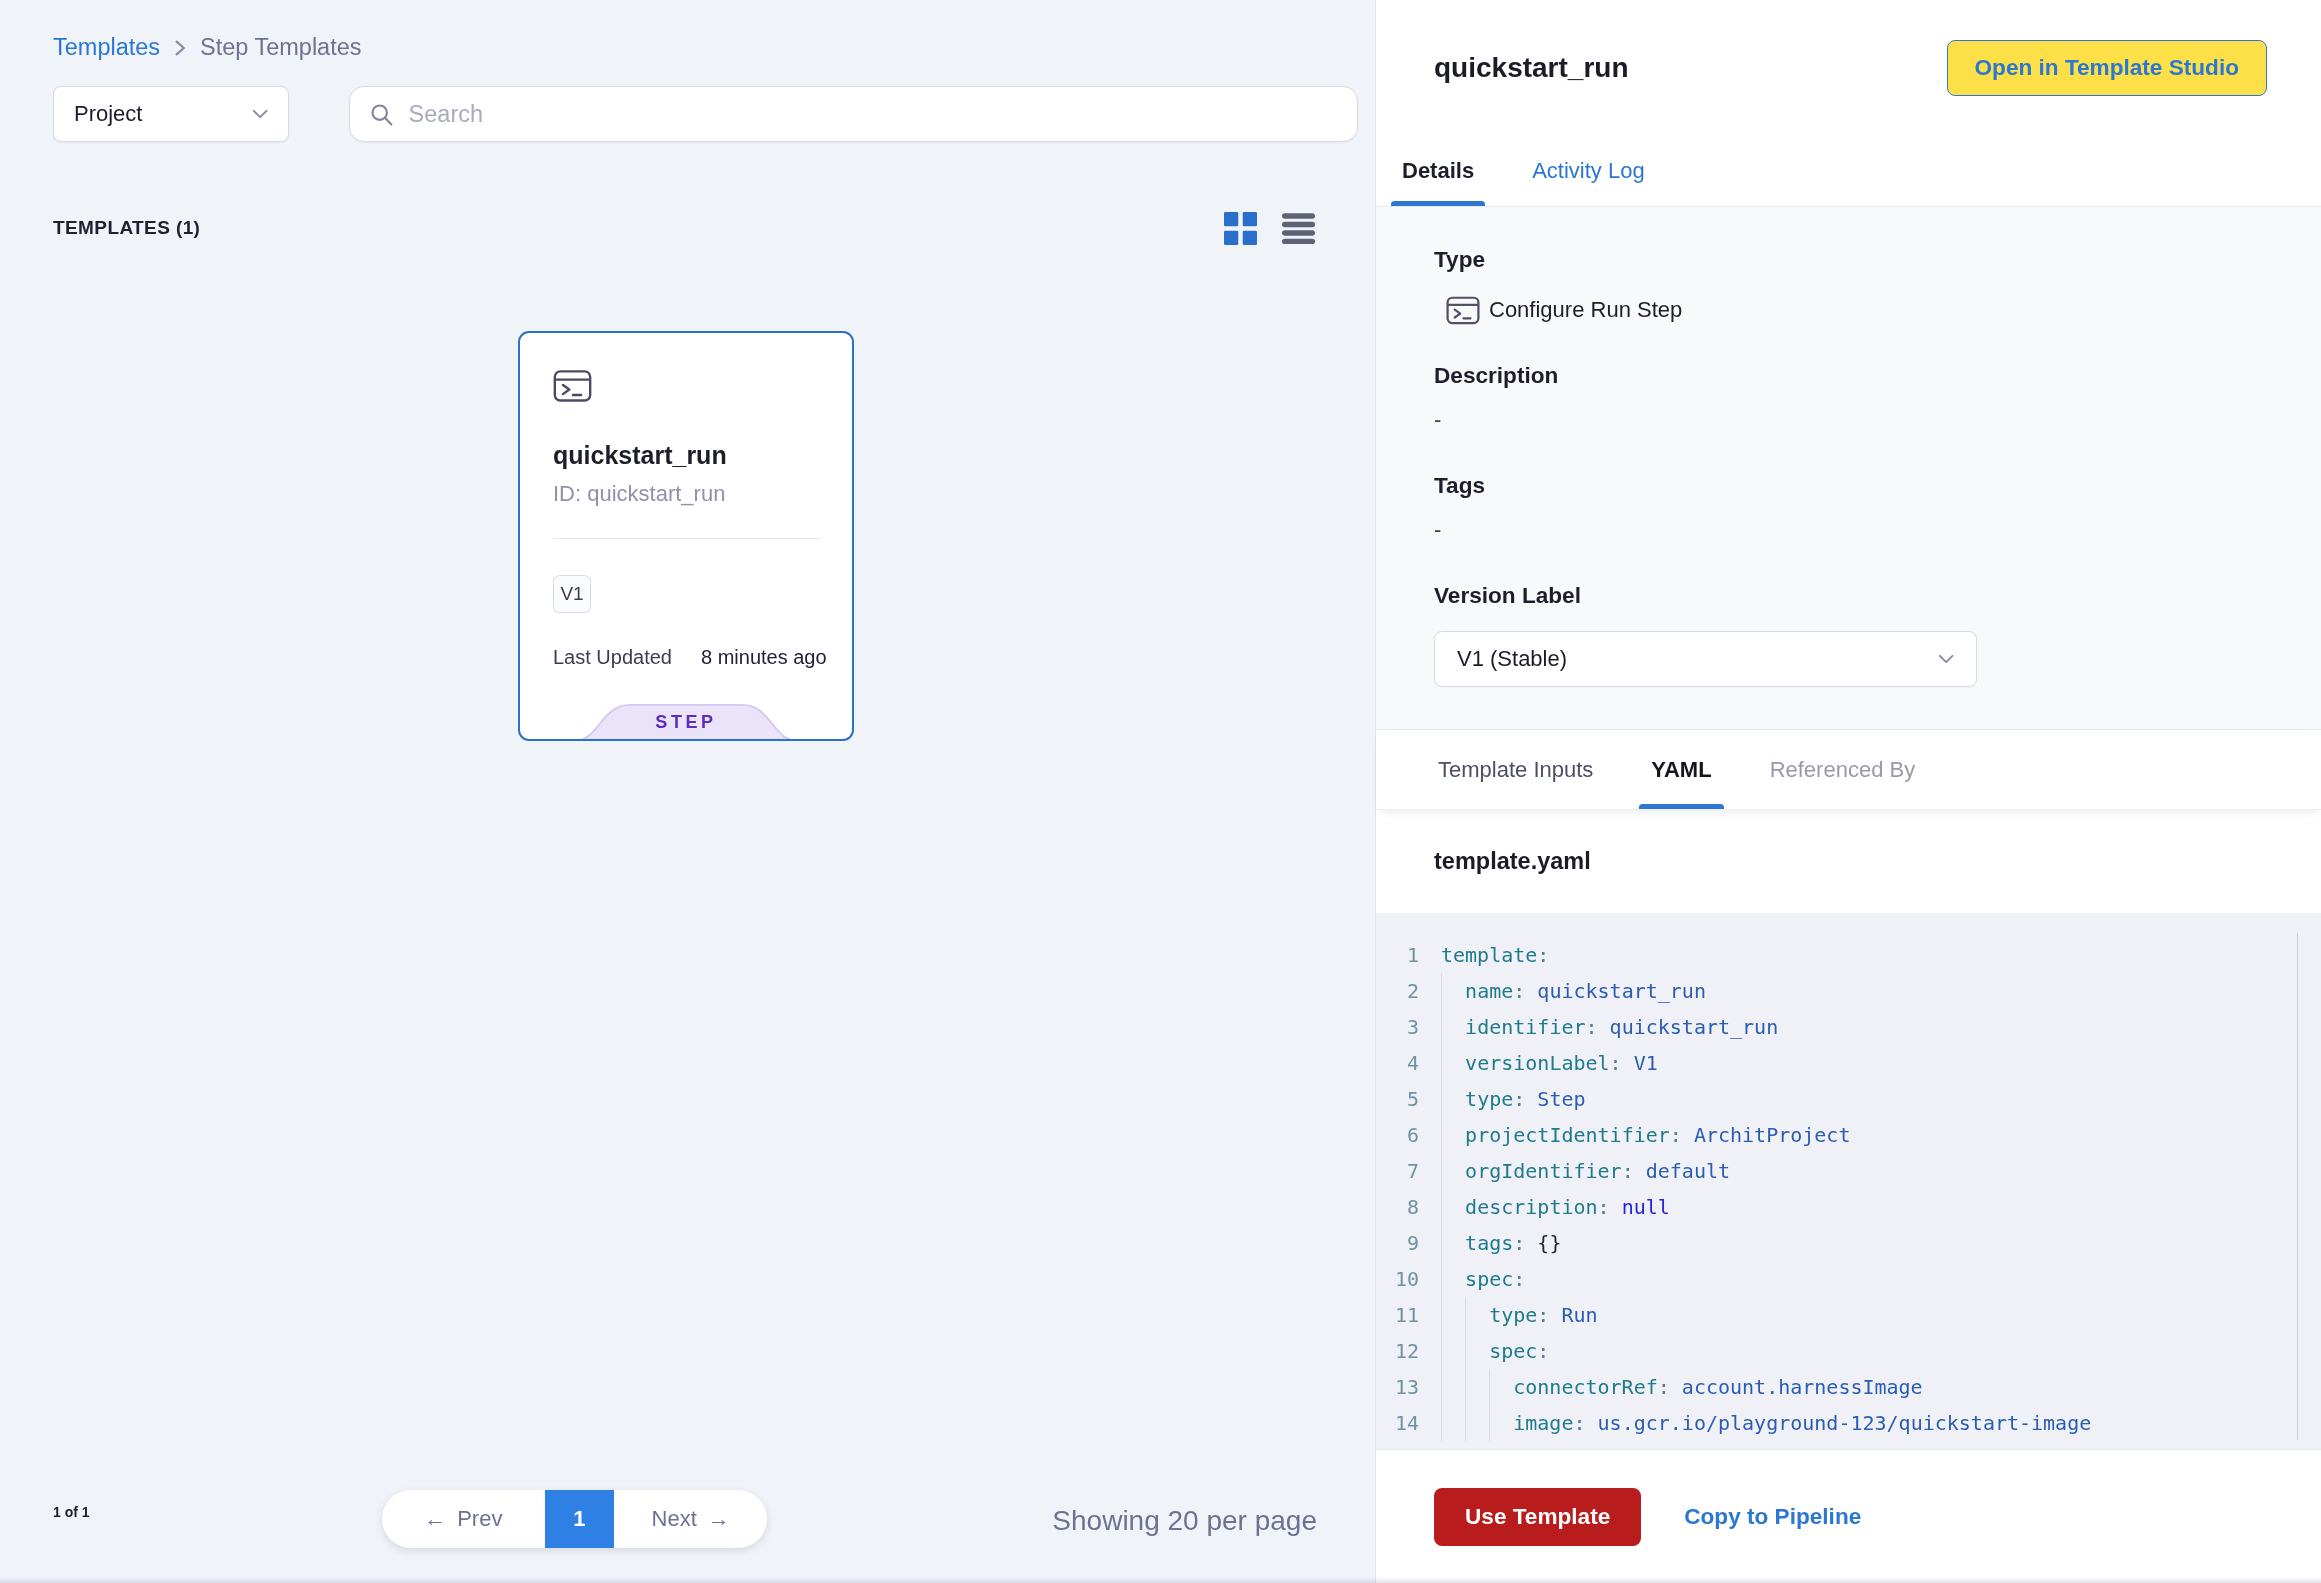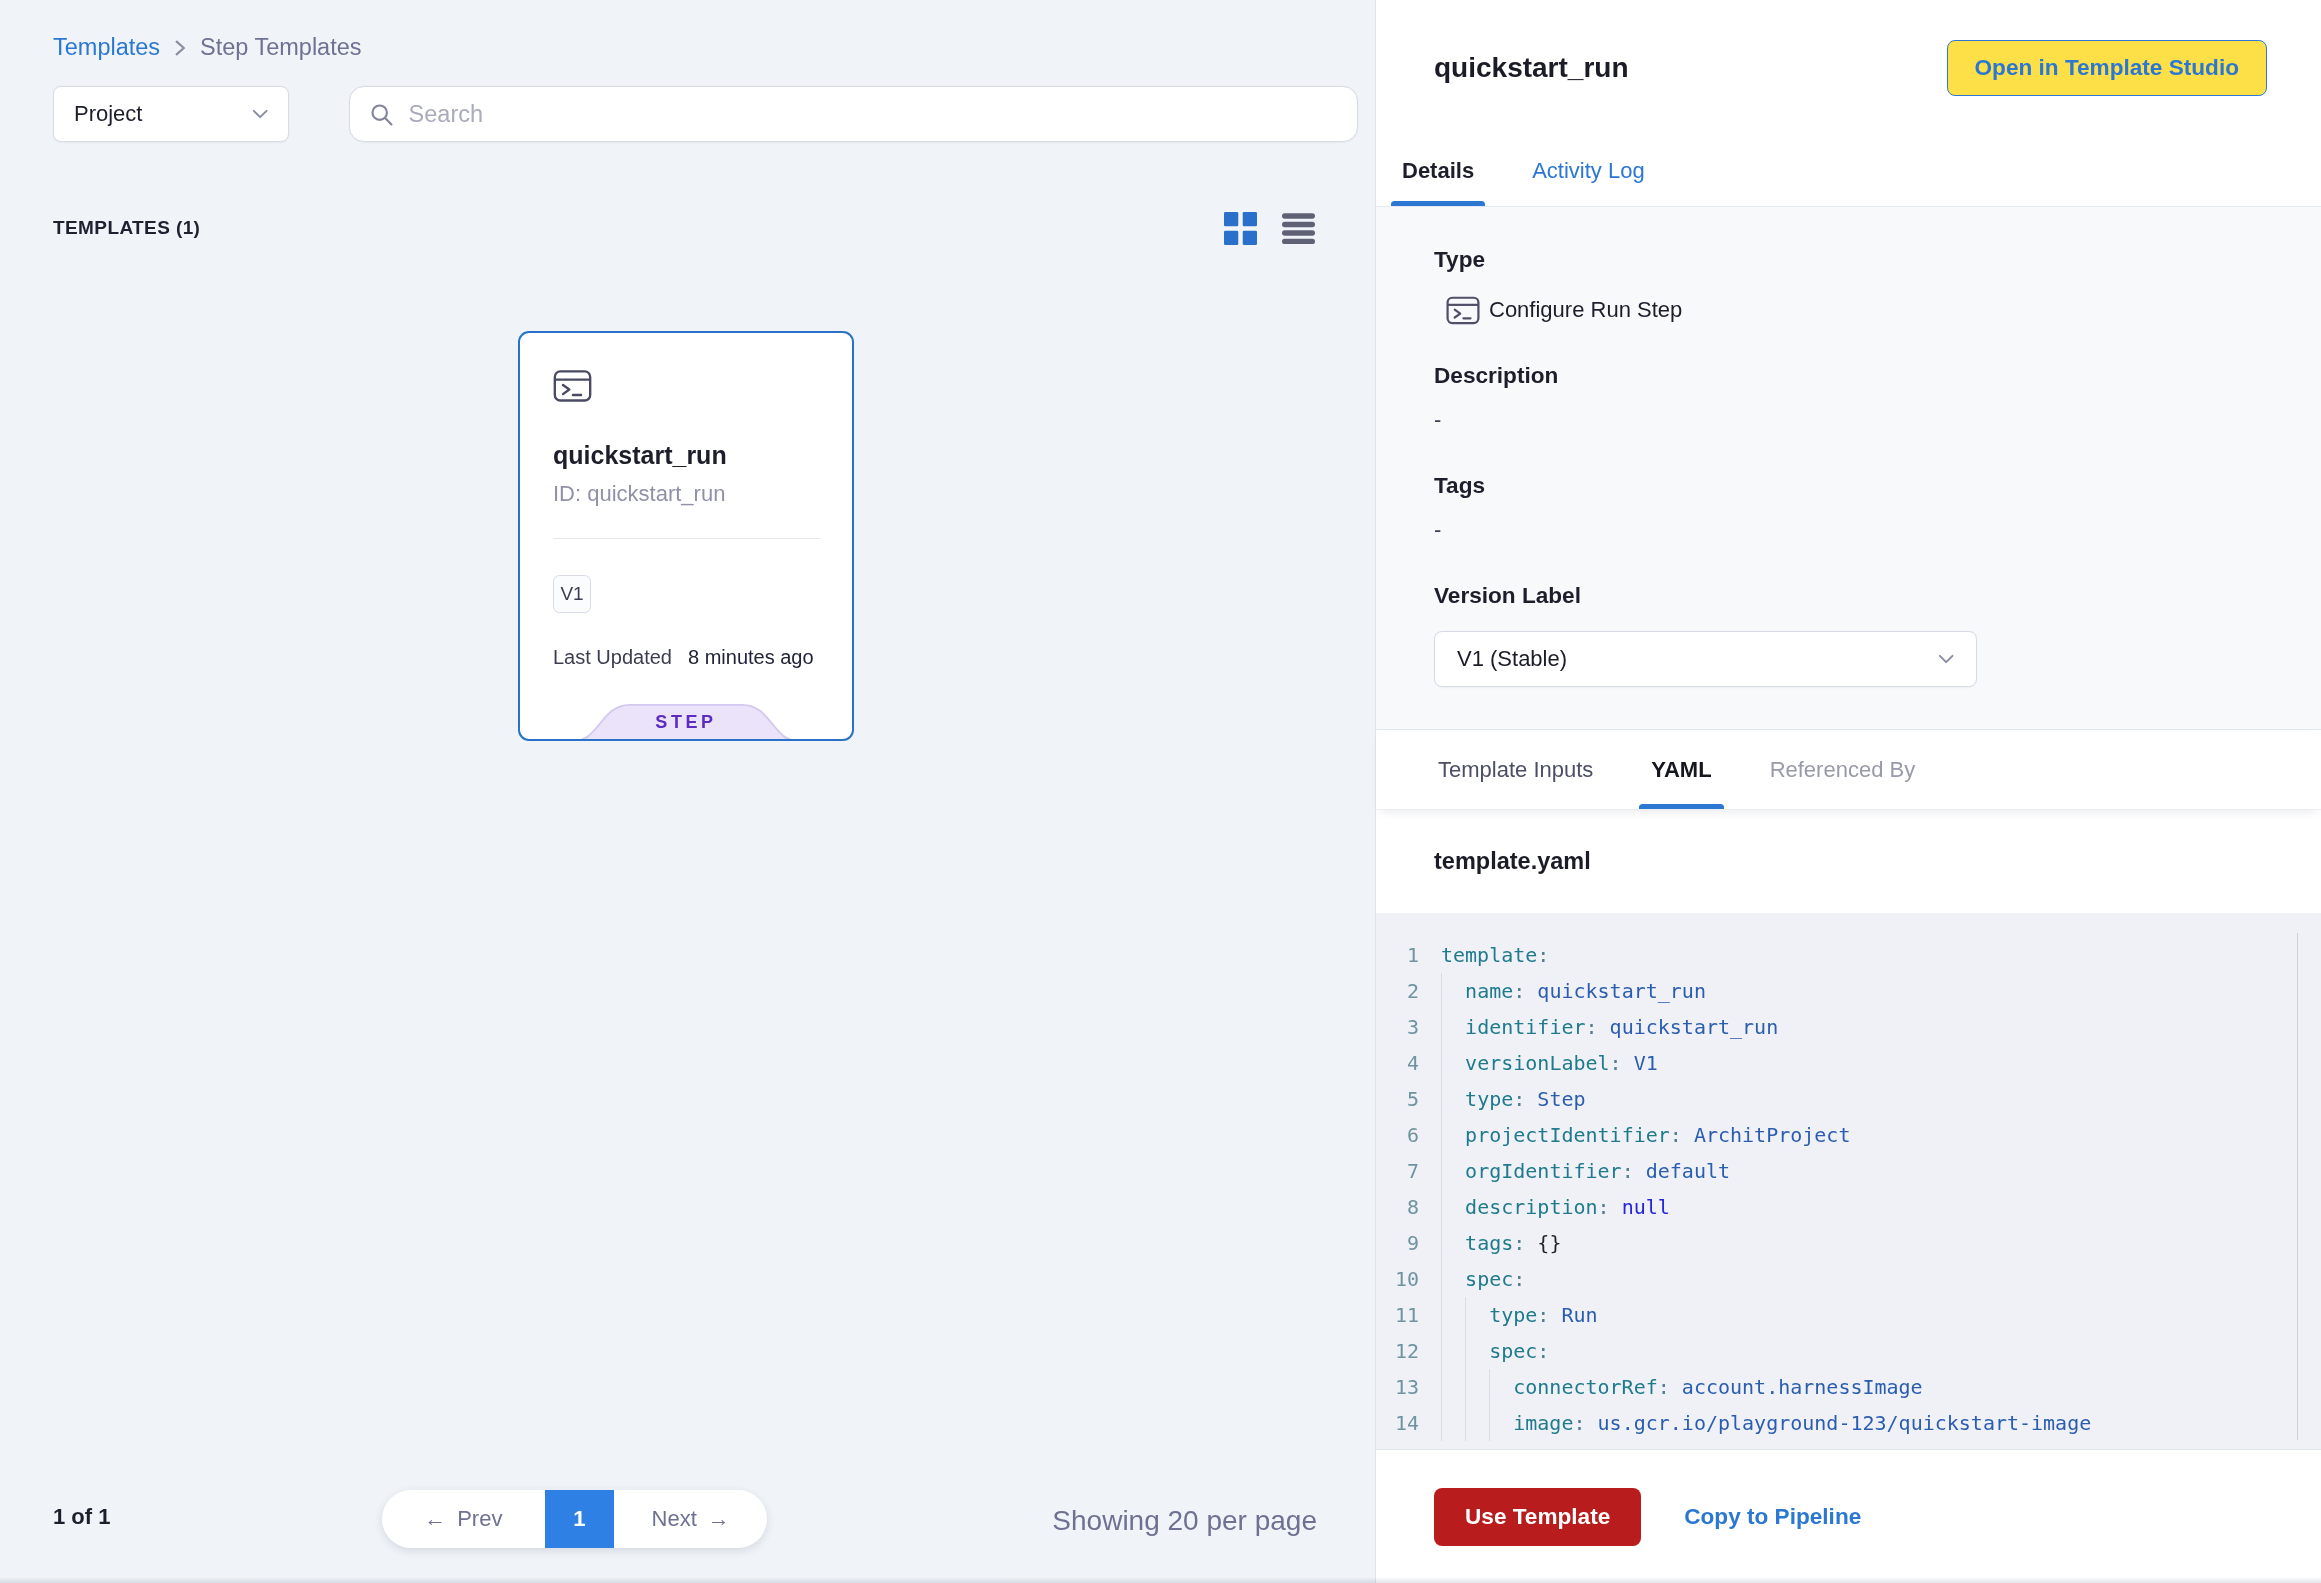--- a/index.html
+++ b/index.html
@@ -29,29 +29,29 @@
   .view-toggles svg { cursor:pointer; }
 
   
   .card { position:absolute; left:518px; top:331px; width:336px; height:410px; background:#fff;
     border:2.3px solid #2a72c8; border-radius:11px; overflow:hidden; padding:33px 0 0 33px; cursor:pointer; }
   .card-title { margin-top:33px; font-size:25px; font-weight:600; color:#1d1d2c; }
   .card-id { margin-top:11px; font-size:22px; color:#9091a9; }
   .card-divider { margin-top:31px; width:267px; height:0.9px; background:#e6e8ef; }
   .v-badge { margin-top:36px; width:38px; height:38px; border:0.9px solid #d8dbe6; border-radius:6.3px; background:#fbfcfe;
     display:flex; align-items:center; justify-content:center; font-size:19px; color:#3c3d52; }
-  .updated-row { margin-top:33px; font-size:20px; display:flex; gap:16px; }
+  .updated-row { margin-top:33px; font-size:20px; display:flex; gap:29px; }
   .updated-label { color:#3c3d52; }
   .updated-value { color:#22233a; }
   .ribbon { position:absolute; bottom:-1.8px; left:50%; transform:translateX(-50%); width:228px; height:38px; }
   .ribbon-text { position:absolute; left:0; right:0; top:9px; text-align:center; font-size:18px; font-weight:700;
     letter-spacing:3.6px; color:#5c2bbf; }
 
   
-  .count { position:absolute; left:53px; top:1504px; font-size:22px; font-weight:700; color:#1d1e2c; }
+  .count { position:absolute; left:53px; top:1504px; font-size:14px; font-weight:700; color:#1d1e2c; }
   .pager { position:absolute; left:382px; top:1490px; width:385px; height:58px; background:#fff; border-radius:36px;
     box-shadow:0 2.7px 9px rgba(50,60,80,.14); display:flex; align-items:stretch; overflow:hidden; }
   .pg-prev, .pg-next { display:flex; align-items:center; justify-content:center; gap:11px; color:#6e7191; font-size:22px; cursor:pointer; }
   .pg-prev { flex:1 1 163px; }
   .pg-next { flex:1 1 153px; }
   .pg-page { width:70px; background:#2f80e4; color:#fff; display:flex; align-items:center; justify-content:center;
     font-size:22px; font-weight:600; cursor:pointer; }
   .per-page { position:absolute; right:58px; top:1505px; font-size:28px; color:#6e7191; }
 
   

